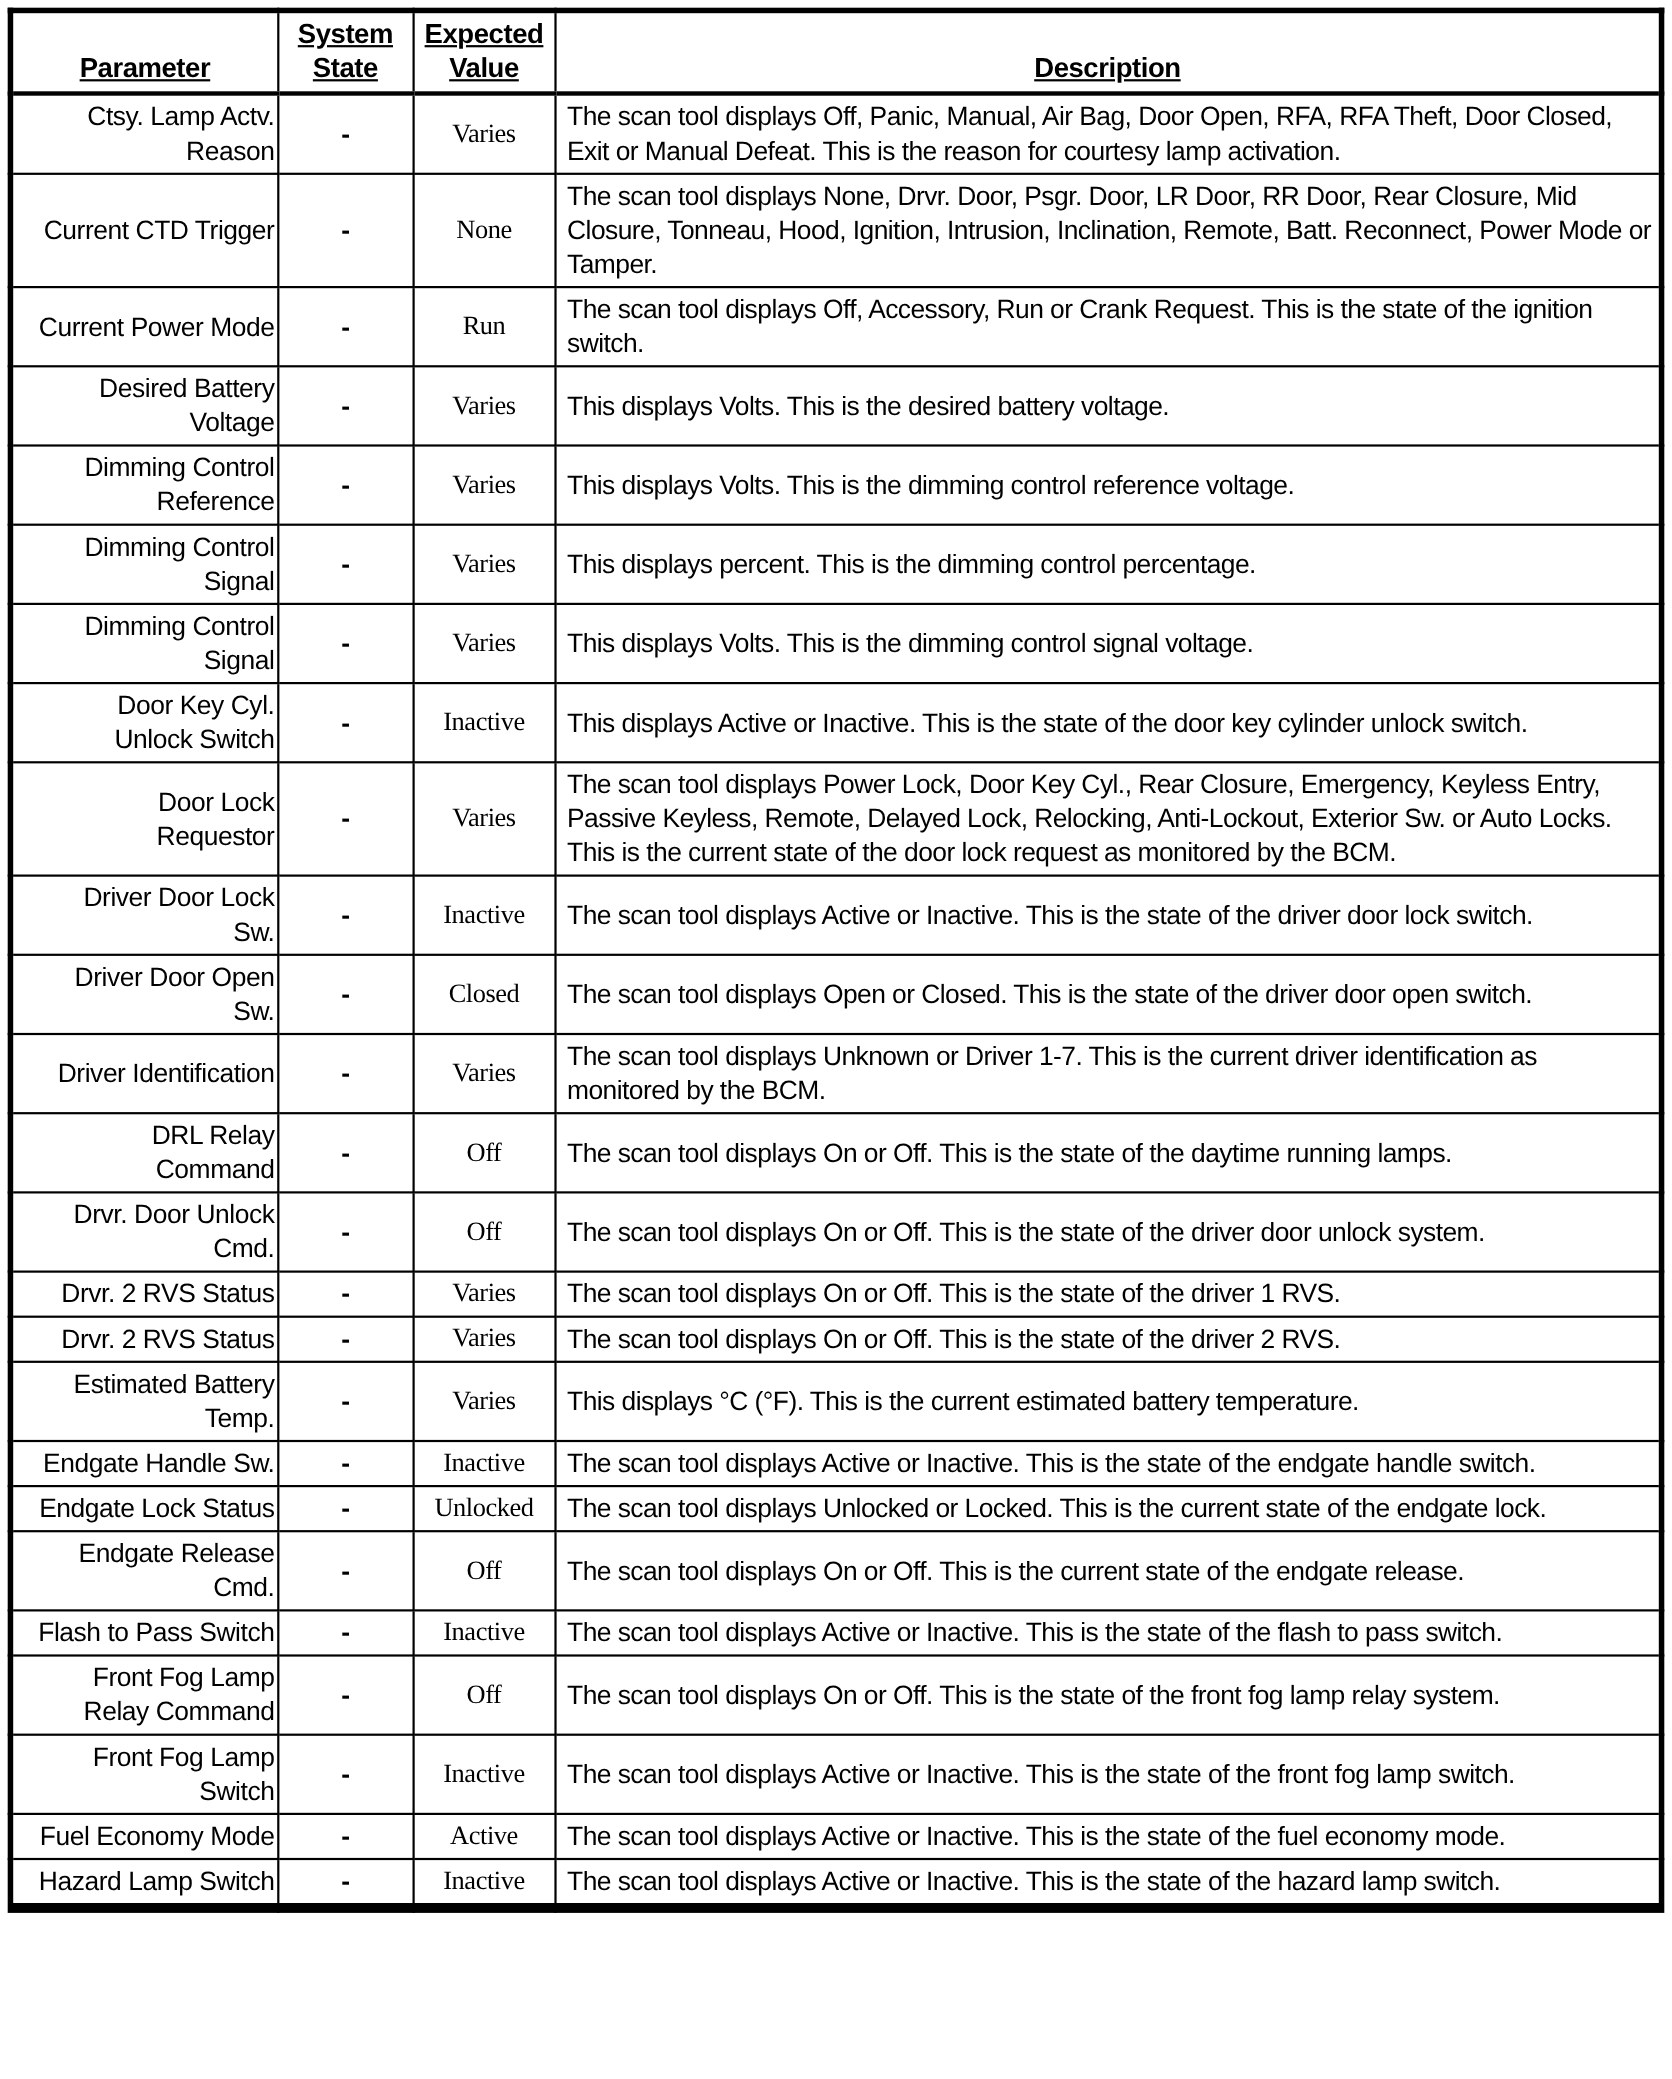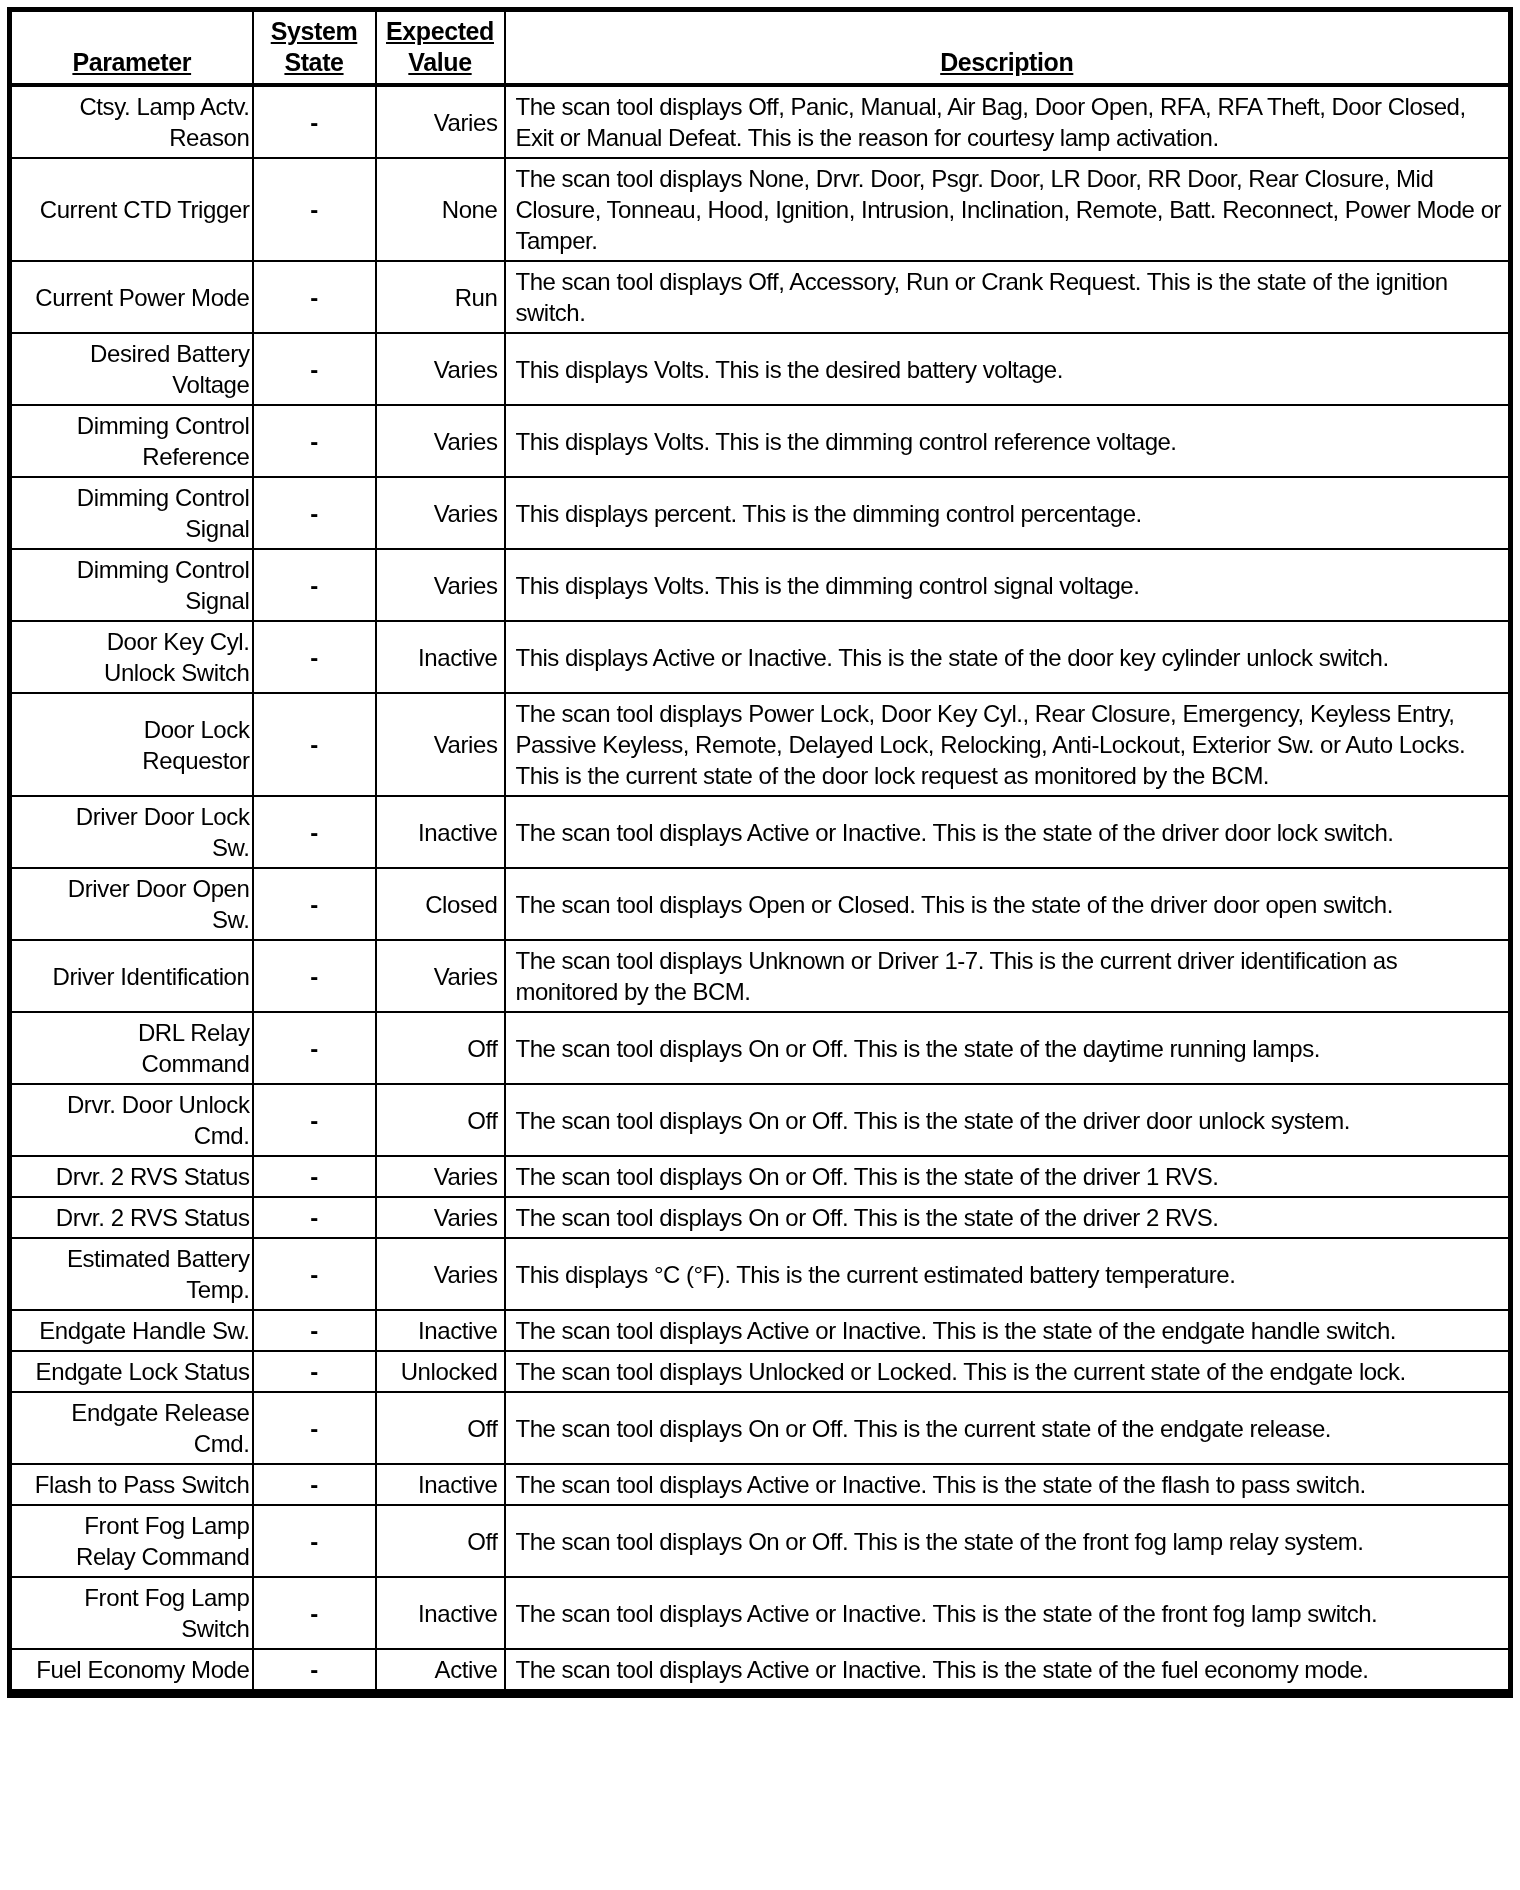--- a/index.html
+++ b/index.html
@@ -47,21 +47,21 @@
     vertical-align: middle;
     padding: 4px 6px;
   }
   td.col-param {
     text-align: right;
     white-space: pre-line;
     padding-left: 6px;
     padding-right: 2px;
   }
   td.col-state { text-align: center; font-weight: bold; }
-  td.col-value { text-align: right; white-space: pre-line; }
+  td.col-value { text-align: center; white-space: pre-line; font-family: Liberation Serif, serif; }
   td.col-desc {
     text-align: left;
     padding-left: 10px;
     padding-right: 4px;
     letter-spacing: -0.5px;
   }
 </style>
 </head>
 <body>
 
@@ -236,15 +236,21 @@
           <td class="col-state">-</td>
           <td class="col-value">Inactive</td>
           <td class="col-desc">The scan tool displays Active or Inactive. This is the state of the front fog lamp switch.</td>
         </tr>
         <tr>
           <td class="col-param">Fuel Economy Mode</td>
           <td class="col-state">-</td>
           <td class="col-value">Active</td>
           <td class="col-desc">The scan tool displays Active or Inactive. This is the state of the fuel economy mode.</td>
         </tr>
+        <tr>
+          <td class="col-param">Hazard Lamp Switch</td>
+          <td class="col-state">-</td>
+          <td class="col-value">Inactive</td>
+          <td class="col-desc">The scan tool displays Active or Inactive. This is the state of the hazard lamp switch.</td>
+        </tr>
       </tbody>
   </table>
 </div>
 
 </body></html>

